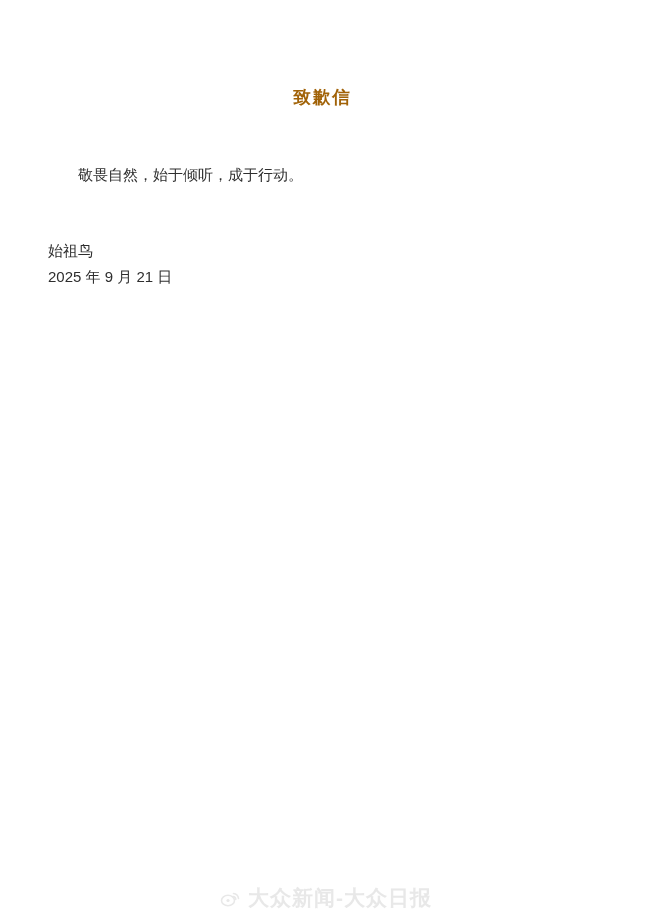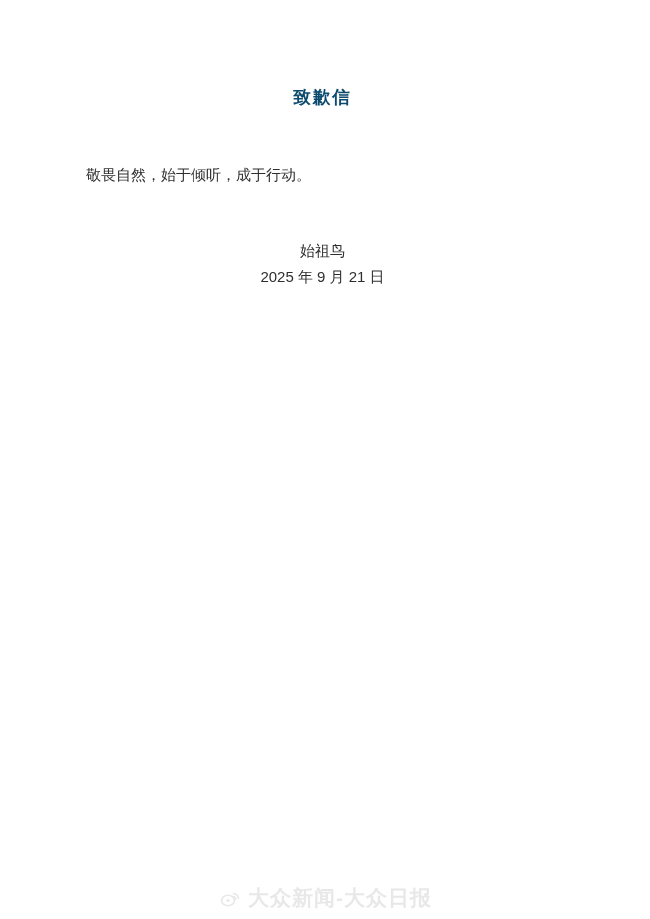--- a/index.html
+++ b/index.html
@@ -25,42 +25,42 @@
     top: 0;
     width: 549px;
     color: #2e2e2e;
   }
   .letter-title {
     margin: 85px 0 0 0;
     text-align: center;
     font-size: 17.5px;
     font-weight: 600;
     letter-spacing: 2px;
-    color: #0c4a6e;
+    color: #a16207;
   }
   .letter-body {
     margin-top: 56px;
     font-size: 15px;
     line-height: 20.8px;
     text-align: justify;
     text-justify: inter-ideograph;
   }
   .letter-body p {
     margin: 0 0 13px 0;
     text-indent: 2em;
   }
   .closing-block {
-    margin: 8px;
+    margin: 0;
   }
   .closing-line {
     text-indent: 2em;
   }
   .sig-block {
     margin-top: 52px;
-    text-align: center;
+    text-align: left;
     line-height: 26px;
     font-size: 15px;
   }
   .watermark {
     position: absolute;
     left: 0;
     bottom: 7px;
     width: 100%;
     display: flex;
     align-items: center;

